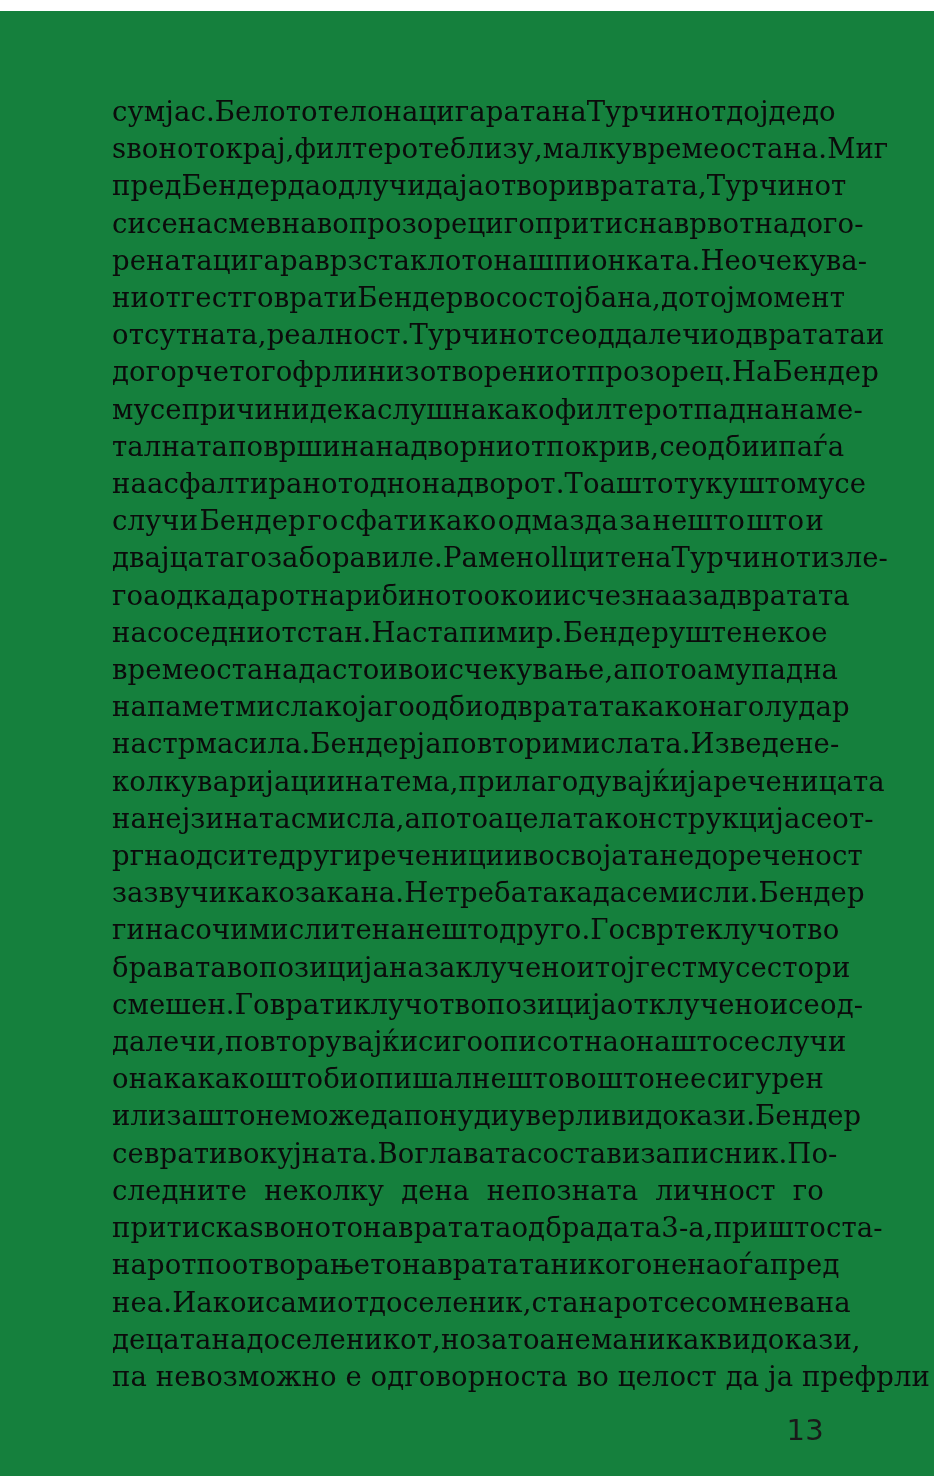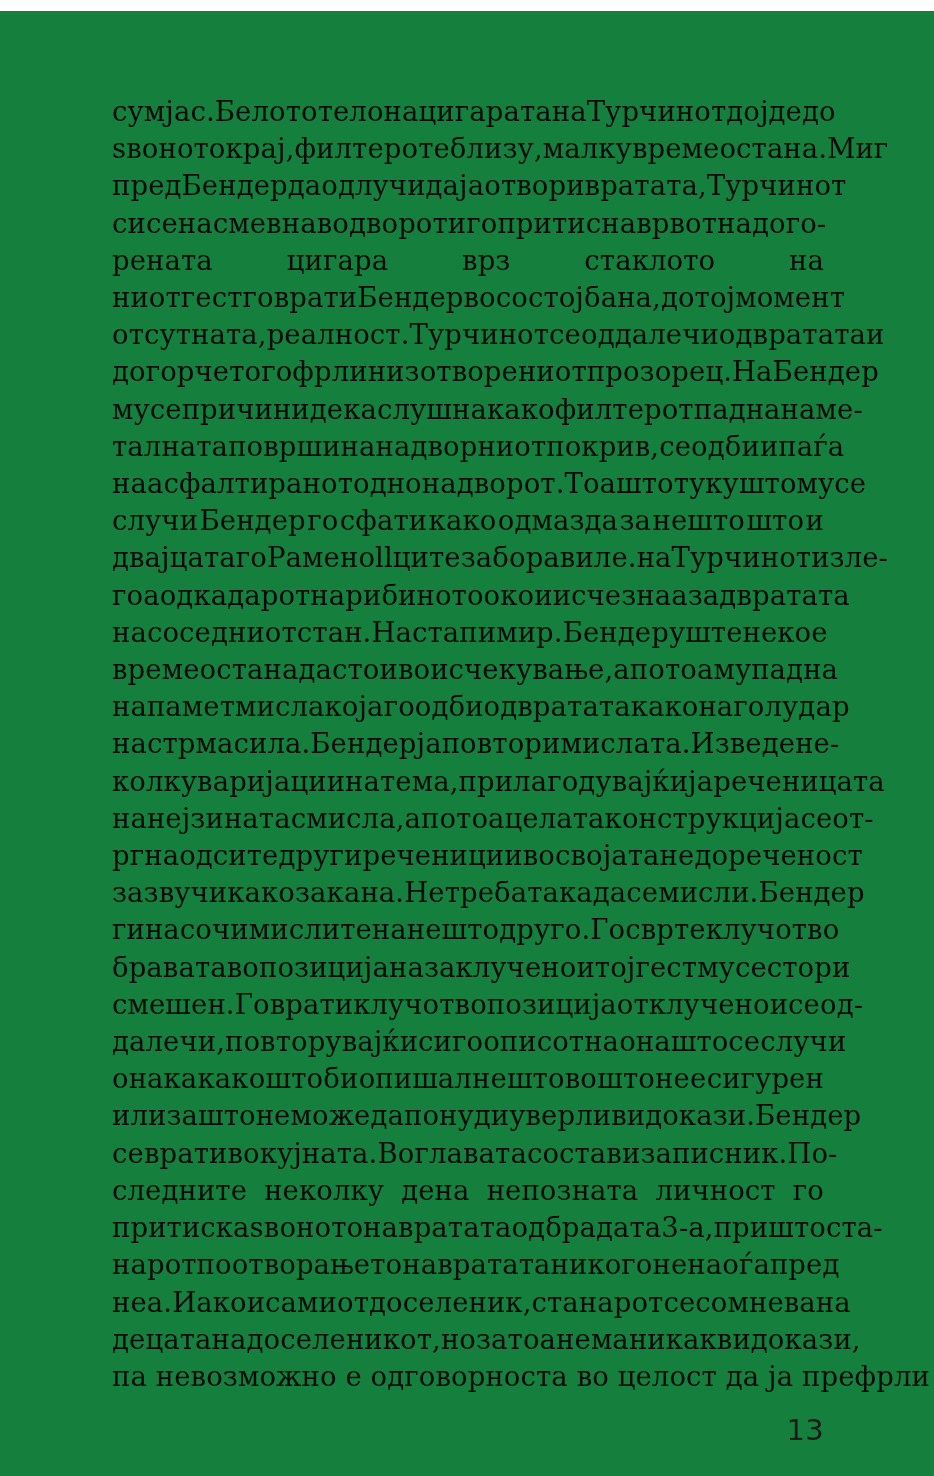--- a/index.html
+++ b/index.html
@@ -111,34 +111,36 @@
         <span class="w">ја</span>
         <span class="w">отвори</span>
         <span class="w">вратата,</span>
         <span class="w">Турчинот</span>
       </div>
       <div class="line justify">
         <span class="w">си</span>
         <span class="w">се</span>
         <span class="w">насмевна</span>
         <span class="w">во</span>
-        <span class="w">дворот</span>
+        <span class="w">прозорец</span>
         <span class="w">и</span>
         <span class="w">го</span>
         <span class="w">притисна</span>
         <span class="w">врвот</span>
         <span class="w">на</span>
         <span class="w">дого-</span>
       </div>
       <div class="line justify">
         <span class="w">рената</span>
         <span class="w">цигара</span>
         <span class="w">врз</span>
         <span class="w">стаклото</span>
         <span class="w">на</span>
+        <span class="w">шпионката.</span>
+        <span class="w">Неочекува-</span>
       </div>
       <div class="line justify">
         <span class="w">ниот</span>
         <span class="w">гест</span>
         <span class="w">го</span>
         <span class="w">врати</span>
         <span class="w">Бендер</span>
         <span class="w">во</span>
         <span class="w">состојба</span>
         <span class="w">на,</span>
@@ -209,22 +211,22 @@
         <span class="w">како</span>
         <span class="w">одмазда</span>
         <span class="w">за</span>
         <span class="w">нешто</span>
         <span class="w">што</span>
         <span class="w">и</span>
       </div>
       <div class="line justify">
         <span class="w">двајцата</span>
         <span class="w">го</span>
+        <span class="w">заборавиле.</span>
         <span class="w">Раменollците</span>
-        <span class="w">заборавиле.</span>
         <span class="w">на</span>
         <span class="w">Турчинот</span>
         <span class="w">изле-</span>
       </div>
       <div class="line justify">
         <span class="w">гоа</span>
         <span class="w">од</span>
         <span class="w">кадарот</span>
         <span class="w">на</span>
         <span class="w">рибиното</span>

